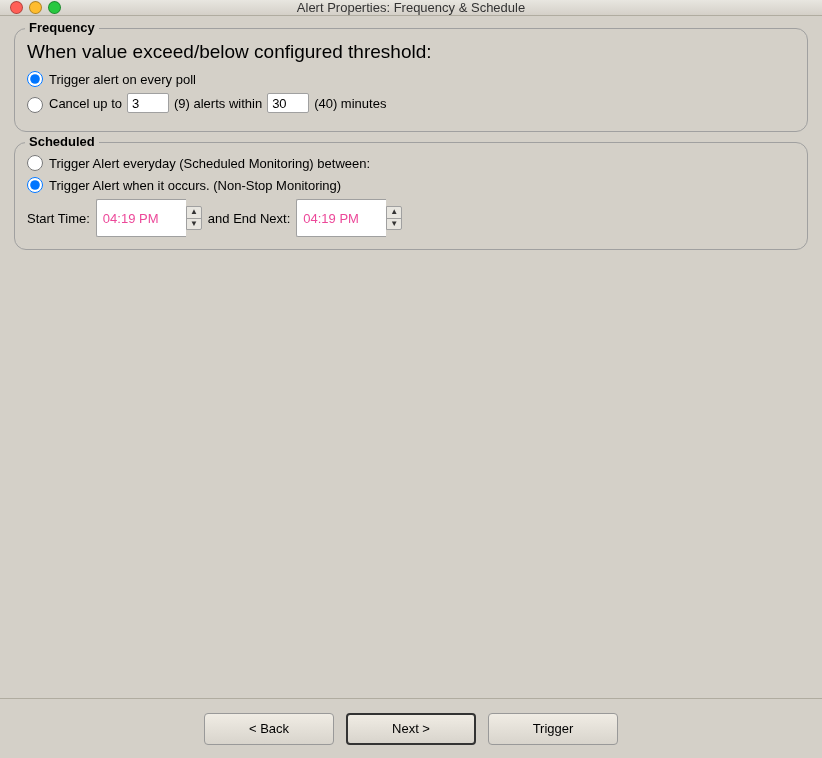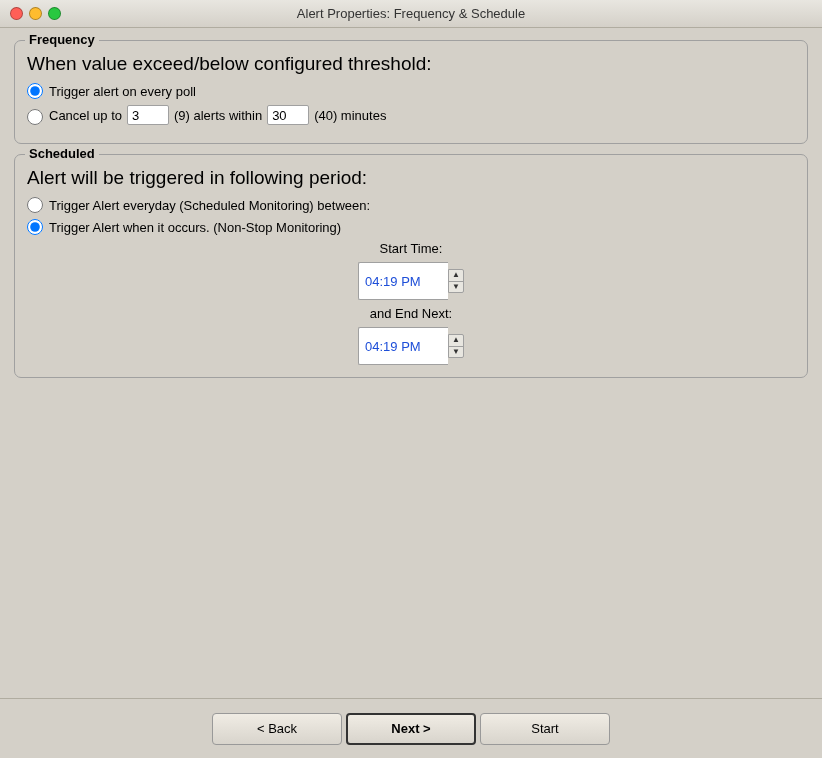--- a/index.html
+++ b/index.html
@@ -13,21 +13,21 @@
       height: 758px;
       background: #d4d0c8;
       font-family: -apple-system, BlinkMacSystemFont, 'Helvetica Neue', Arial, sans-serif;
       font-size: 13px;
       color: #000;
       display: flex;
       flex-direction: column;
     }
 
     .title-bar {
-      height: 28px;
+      height: 16px;
       background: linear-gradient(to bottom, #e8e6e0, #d4d0c8);
       display: flex;
       align-items: center;
       justify-content: center;
       position: relative;
       border-bottom: 1px solid #b0aca0;
       flex-shrink: 0;
     }
 
     .title-bar-buttons {
@@ -58,21 +58,21 @@
     .main-content {
       flex: 1;
       padding: 12px 14px;
       display: flex;
       flex-direction: column;
       gap: 10px;
     }
 
     .group-box {
       border: 1px solid #a0a0a0;
-      border-radius: 7px;
+      border-radius: 12px;
       padding: 8px 12px 12px 12px;
       position: relative;
       background: transparent;
     }
 
     .group-box-title {
       position: absolute;
       top: -9px;
       left: 10px;
       background: #d4d0c8;
@@ -120,38 +120,37 @@
       padding: 1px 4px;
       font-size: 13px;
       border-radius: 2px;
     }
 
     .time-row {
       display: flex;
       align-items: center;
       gap: 6px;
       margin-top: 4px;
-      flex-direction: column;
     }
 
     .time-input-wrap {
       display: flex;
       align-items: center;
     }
 
     .time-input {
       width: 90px;
       height: 33px;
       border: 1px solid #a0a0a0;
       border-right: none;
       background: white;
       padding: 18px 6px;
       font-size: 13px;
       border-radius: 2px 0 0 2px;
-      color: #1d4ed8;
+      color: #ec4899;
     }
 
     .spinner-btns {
       display: flex;
       flex-direction: column;
       border: 1px solid #a0a0a0;
       border-radius: 0 2px 2px 0;
       background: #e8e6e0;
       width: 16px;
       height: 24px;
@@ -176,41 +175,41 @@
       border-bottom: 1px solid #a0a0a0;
     }
 
     .bottom-bar {
       height: 60px;
       background: #d4d0c8;
       border-top: 1px solid #b0aca0;
       display: flex;
       align-items: center;
       justify-content: center;
-      gap: 4px;
+      gap: 12px;
       flex-shrink: 0;
     }
 
     .btn {
       width: 130px;
       height: 32px;
       border: 1px solid #999;
       border-radius: 4px;
       background: linear-gradient(to bottom, #f0ece4, #d8d4cc);
       font-size: 13px;
       cursor: pointer;
       display: flex;
       align-items: center;
       justify-content: center;
       font-weight: normal;
     }
 
     .btn-next {
       border: 2px solid #333;
-      font-weight: 700;
+      font-weight: 400;
       text-align: right;
     }
   </style>
 </head>
 <body>
 
 <div class="title-bar">
   <div class="title-bar-buttons">
     <div class="title-btn close"></div>
     <div class="title-btn minimize"></div>
@@ -240,21 +239,20 @@
           <input type="text" class="inline-input" value="30" style="">
           <span>(40) minutes</span>
         </label>
       </div>
     </div>
   </div>
 
   <div class="group-box">
     <span class="group-box-title">Scheduled</span>
     <div class="group-content">
-      <div class="group-desc">Alert will be triggered in following period:</div>
 
       <div class="radio-row">
         <input type="radio" name="schedule" id="radio-scheduled" style="">
         <label class="radio-label" for="radio-scheduled">Trigger Alert everyday (Scheduled Monitoring) between:</label>
       </div>
 
       <div class="radio-row">
         <input type="radio" name="schedule" id="radio-nonstop" checked="" style="">
         <label class="radio-label" for="radio-nonstop">Trigger Alert when it occurs. (Non-Stop Monitoring)</label>
       </div>
@@ -279,14 +277,14 @@
       </div>
 
     </div>
   </div>
 
 </div>
 
 <div class="bottom-bar">
   <button class="btn">&lt; Back</button>
   <button class="btn btn-next">Next &gt;</button>
-  <button class="btn">Start</button>
+  <button class="btn">Trigger</button>
 </div>
 
 </body></html>

